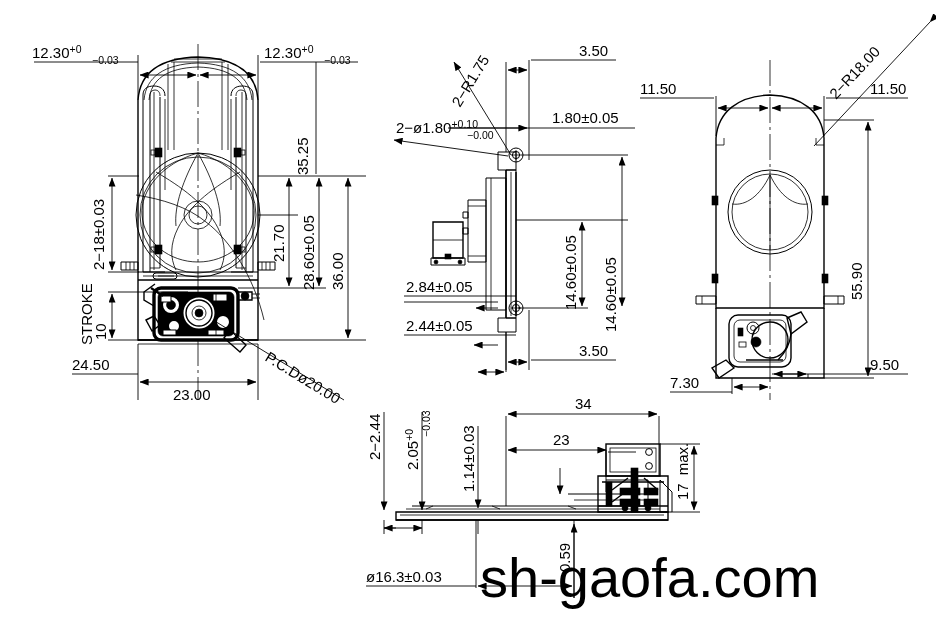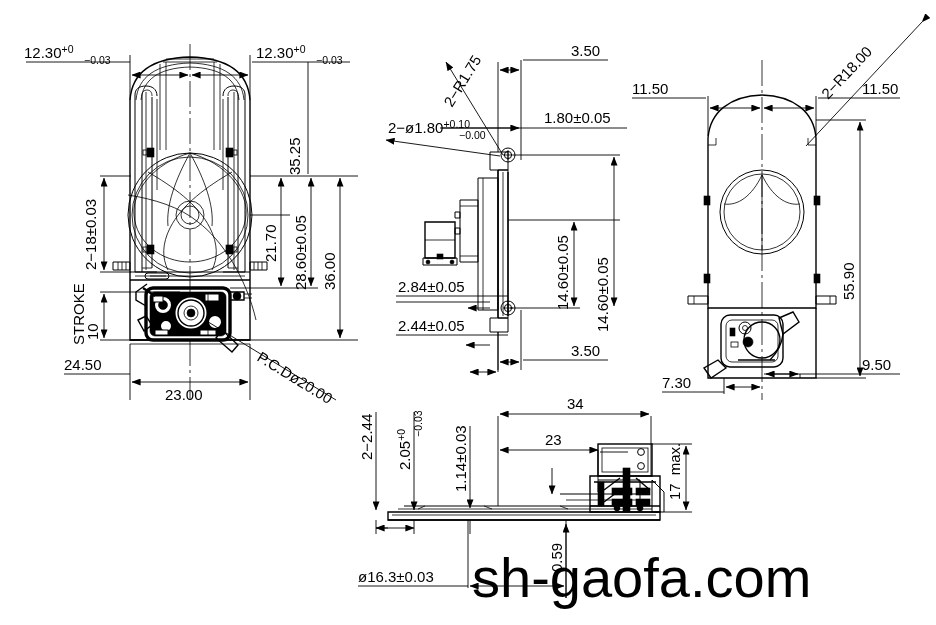--- a/index.html
+++ b/index.html
@@ -13,20 +13,21 @@
     height: 625px;
     font-family: "Liberation Sans", sans-serif;
     overflow: hidden;
     position: relative;
   }
   #drawing-root {
     position: absolute;
     left: 0; top: 0;
     width: 925px;
     height: 625px;
+    padding-left: 8px;
   }
   svg.dwg {
     display: block;
     width: 936px;
     height: 625px;
     background: #ffffff;
   }
   .ln       { stroke: #000; fill: none; stroke-width: 1; }
   .ln-thin  { stroke: #000; fill: none; stroke-width: 0.8; }
   .ln-med   { stroke: #000; fill: none; stroke-width: 1.4; }

